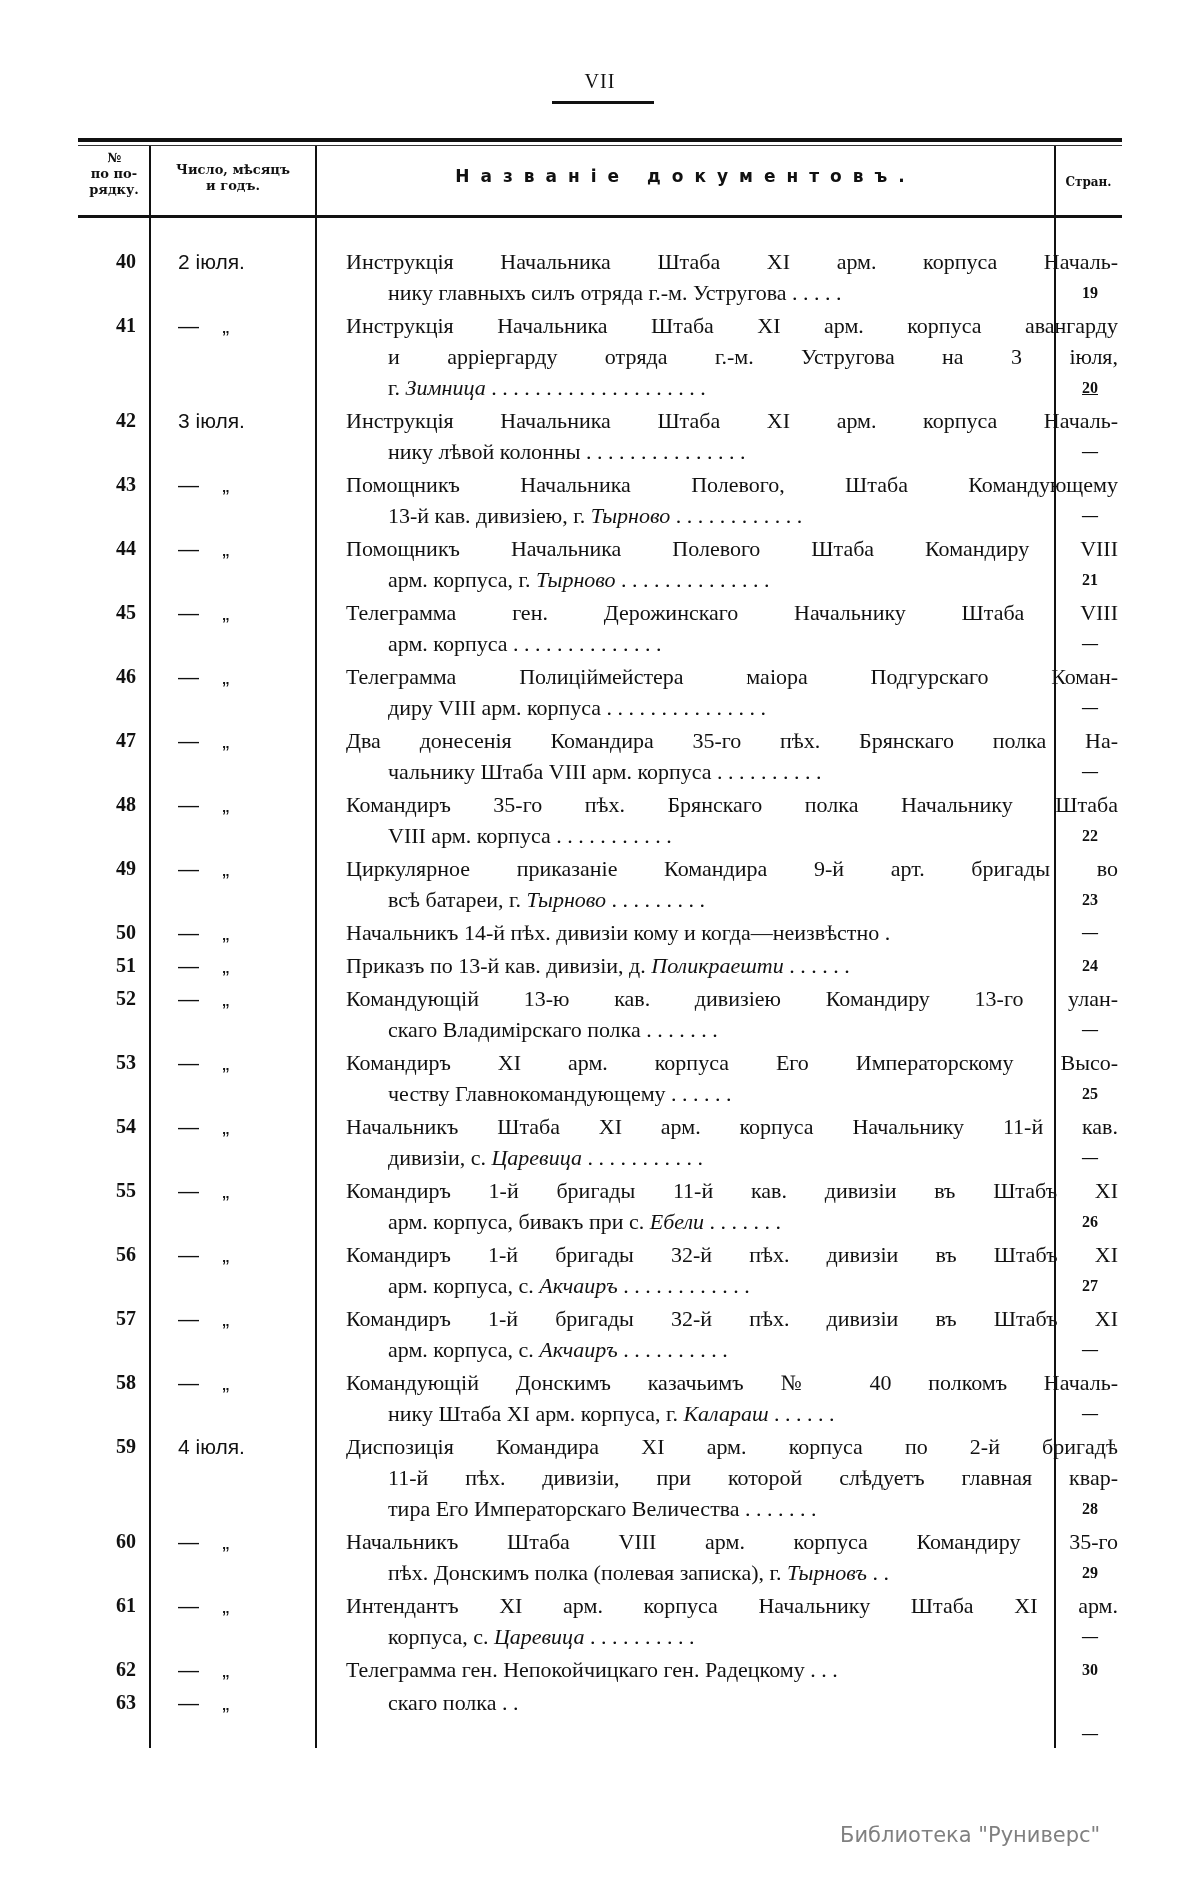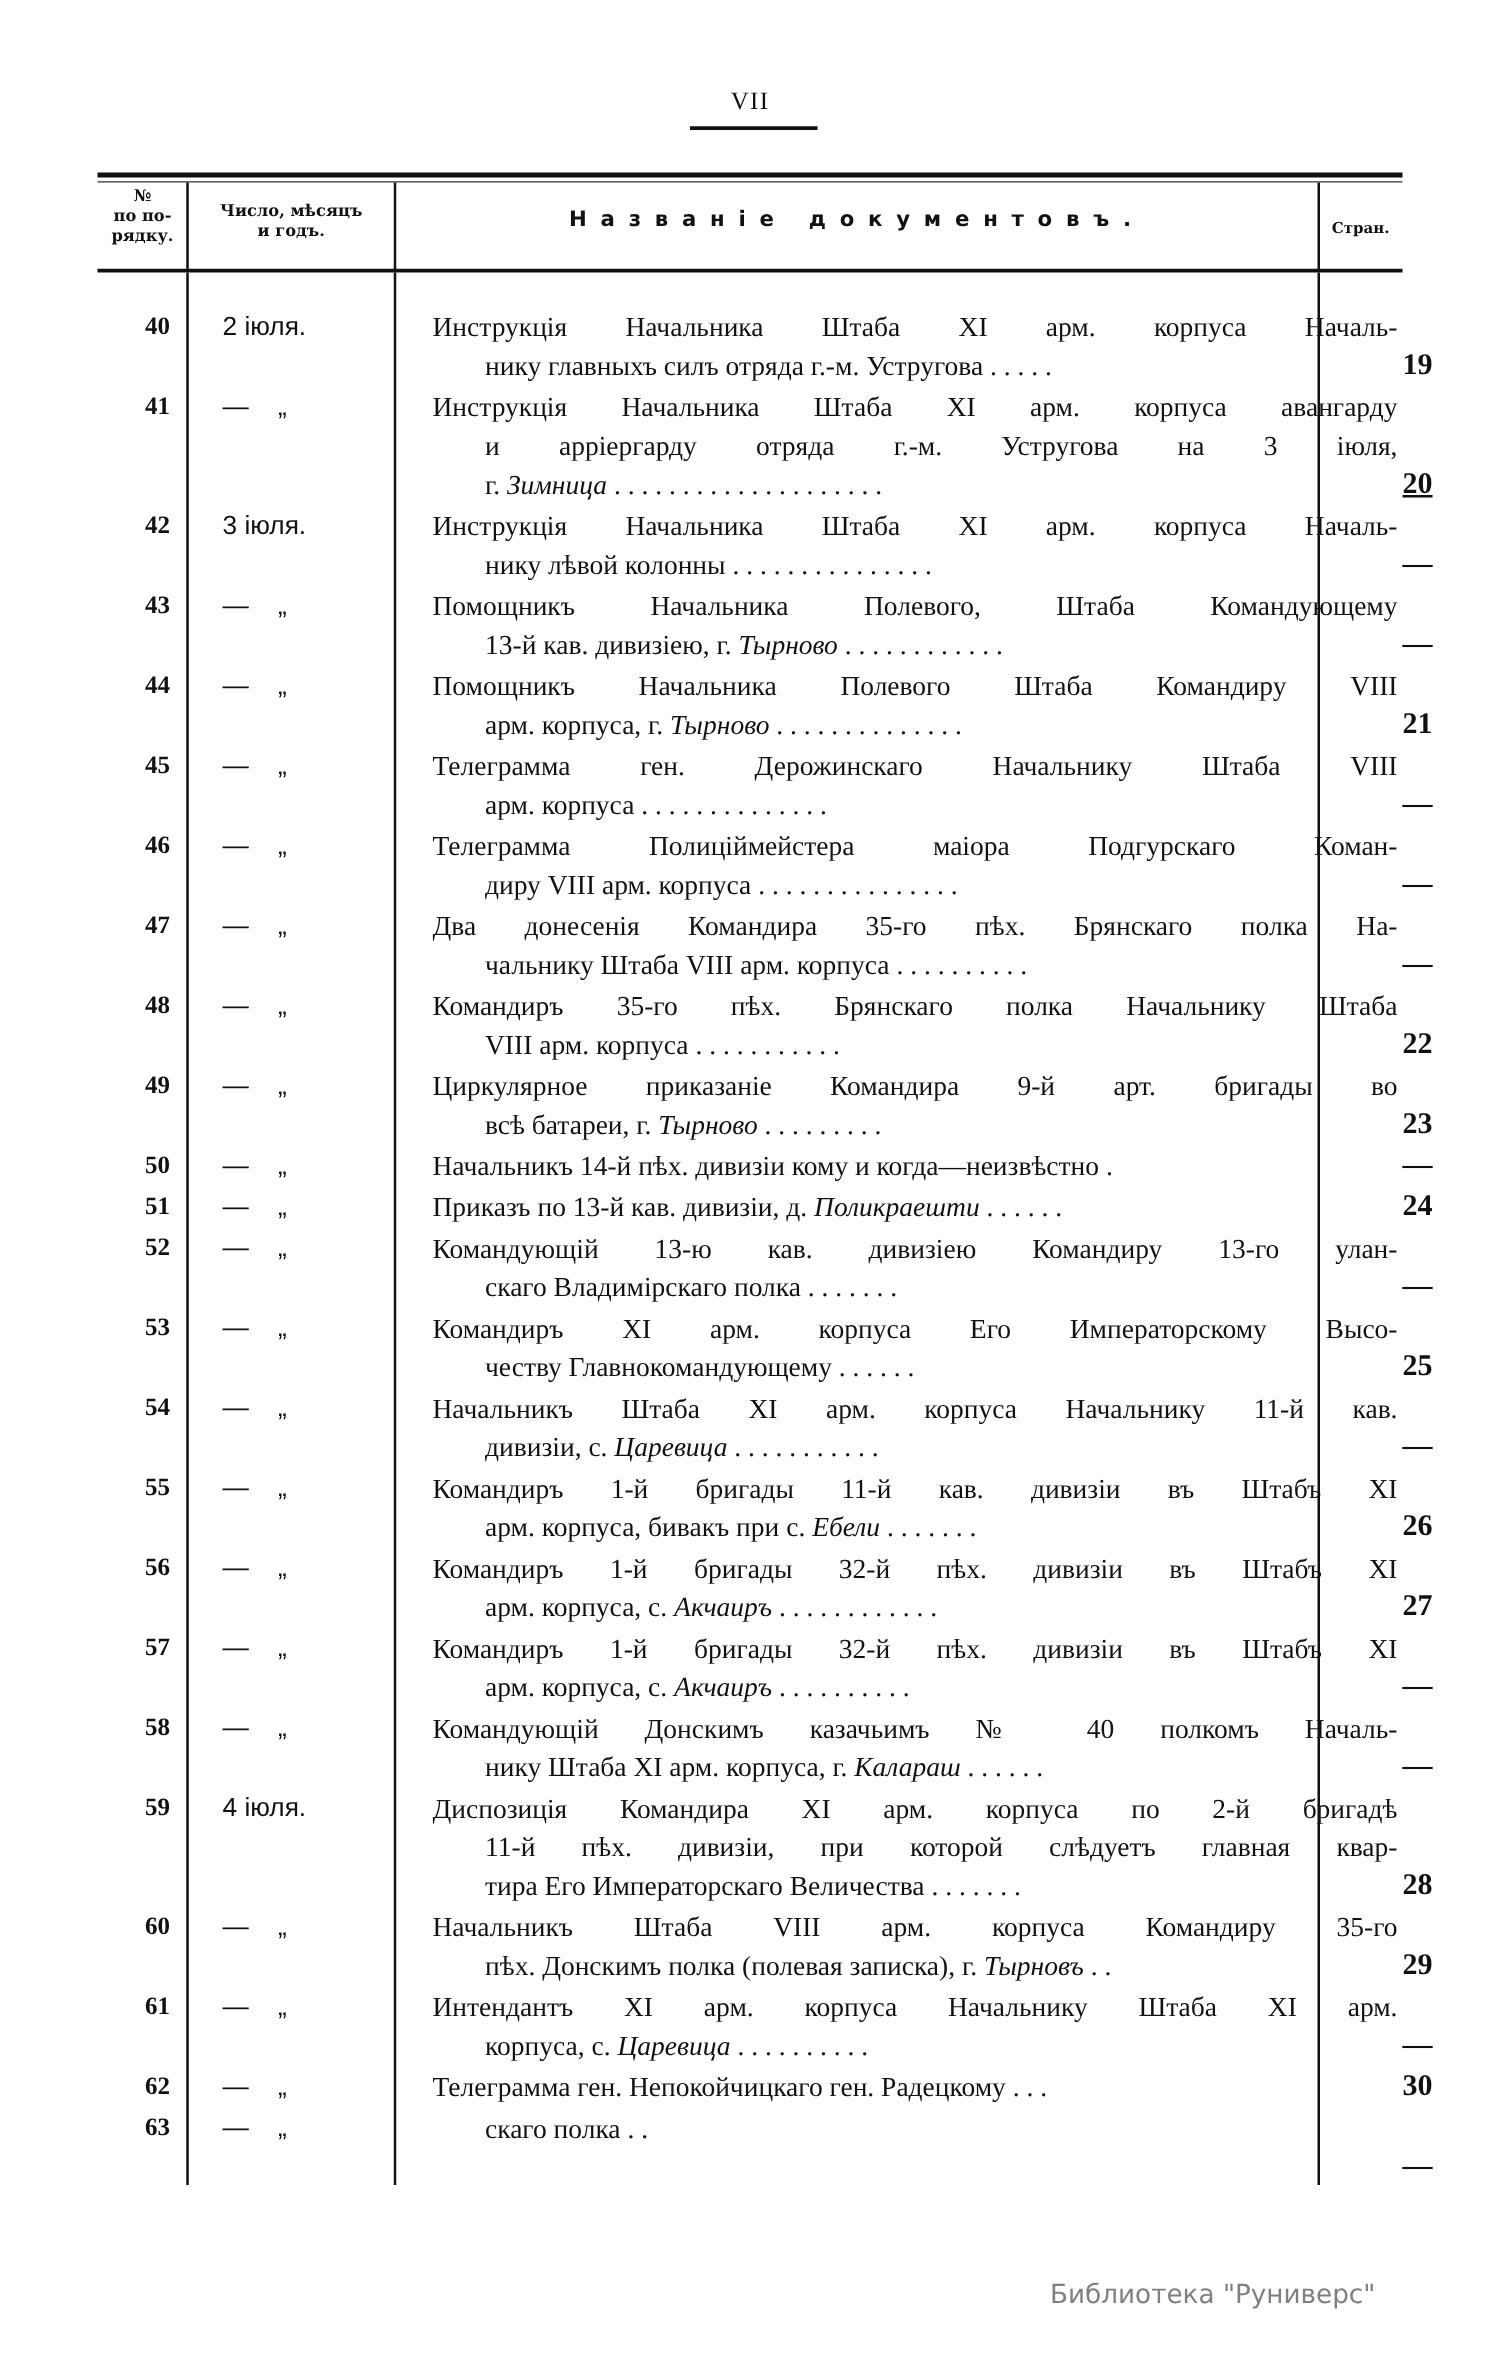--- a/index.html
+++ b/index.html
@@ -21,22 +21,22 @@
   .row { position:absolute; left:78px; width:1044px; font-size:21px; line-height:31px; }
   .c-no { position:absolute; left:0; width:58px; text-align:right; font-weight:bold;
           font-family:"Liberation Serif",serif; font-size:20px; }
   .c-date { position:absolute; left:100px; width:140px; font-family:Liberation Sans, sans-serif; font-size:21px; white-space:pre; }
   .c-title { position:absolute; left:268px; width:772px; font-family:"Liberation Serif",serif; font-size:22px; }
   .c-title .ln { display:block; white-space:nowrap; overflow:hidden; height:31px; }
   .c-title .ln.cont { padding-left:42px; }
   .c-title .ln.justify { text-align:justify; text-align-last:justify; }
   .dots { letter-spacing:0; }
   .it { font-style:italic; }
-  .c-page { position:absolute; left:1024px; width:64px; text-align:center; font-weight:bold;
-            font-family:"Liberation Serif",serif; font-size:24px; }
+  .c-page { position:absolute; left:980px; width:64px; text-align:center; font-weight:bold;
+            font-family:"Liberation Serif",serif; font-size:16px; }
   .watermark { position:absolute; left:840px; top:1823px; font-size:21px; color:#808080;
                font-family:"DejaVu Sans",sans-serif; }
 </style>
 </head>
 <body>
 
 <div class="page-num">VII</div>
 <div class="page-num-rule"></div>
 
 <div class="rule-top"></div>

